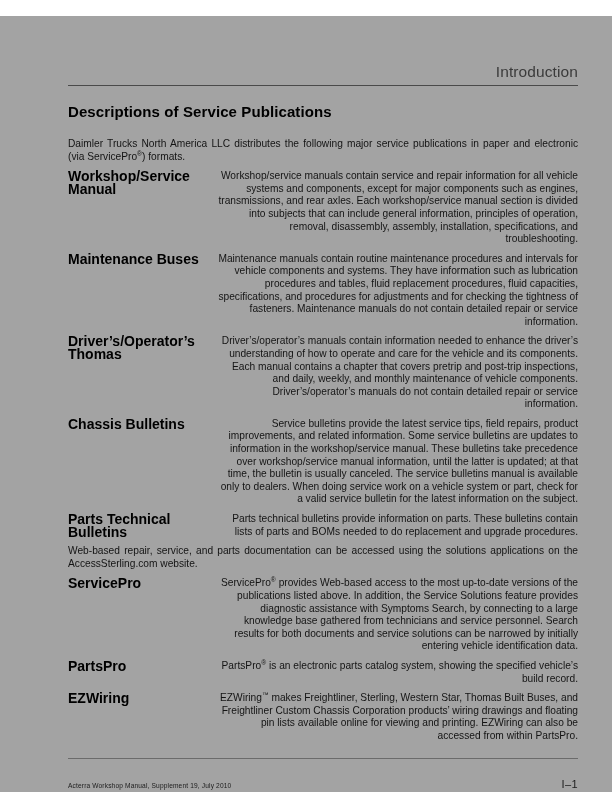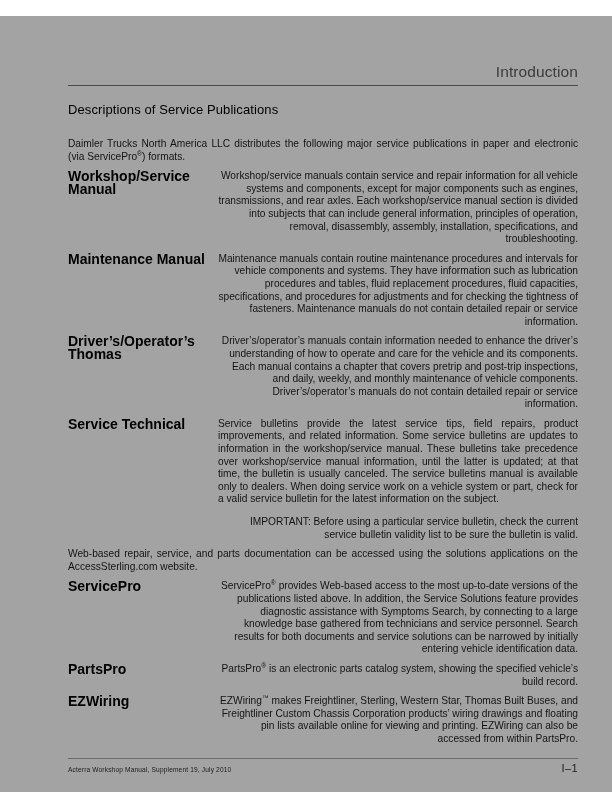--- a/index.html
+++ b/index.html
@@ -42,22 +42,22 @@
     top: 69px;
     height: 1px;
     background: #4a4a4a;
   }
 
   
   .section-title {
     position: absolute;
     left: 68px;
     top: 77px;
-    font-size: 13px;
-    font-weight: normal;
+    font-size: 15px;
+    font-weight: bold;
     letter-spacing: 0.1px;
     color: #000;
   }
 
   
   .content {
     position: absolute;
     left: 68px;
     top: 122px;
     width: 510px;
@@ -114,21 +114,21 @@
     left: 68px;
     width: 510px;
     top: 742px;
     height: 1px;
     background: #6b6b6b;
   }
   .footer {
     position: absolute;
     left: 68px;
     width: 510px;
-    top: 746px;
+    top: 762px;
     display: flex;
     justify-content: space-between;
     align-items: baseline;
   }
   .footer-left {
     font-size: 6.6px;
     letter-spacing: 0.15px;
     color: #1c1c1c;
   }
   .footer-right {
@@ -153,36 +153,41 @@
     <p class="full-para">Daimler Trucks North America LLC distributes the following major service publications in paper and electronic (via ServicePro<sup>®</sup>) formats.</p>
 
     <div id="definitions-list">
         <div class="defrow">
           <div class="term">Workshop/Service Manual</div>
           <div class="desc">
             <p>Workshop/service manuals contain service and repair information for all vehicle systems and components, except for major components such as engines, transmissions, and rear axles. Each workshop/service manual section is divided into subjects that can include general information, principles of operation, removal, disassembly, assembly, installation, specifications, and troubleshooting.</p>
           </div>
         </div>
         <div class="defrow">
-          <div class="term">Maintenance Manual</div>
+          <div class="term">Maintenance Buses</div>
           <div class="desc">
             <p>Maintenance manuals contain routine maintenance procedures and intervals for vehicle components and systems. They have information such as lubrication procedures and tables, fluid replacement procedures, fluid capacities, specifications, and procedures for adjustments and for checking the tightness of fasteners. Maintenance manuals do not contain detailed repair or service information.</p>
           </div>
         </div>
         <div class="defrow">
           <div class="term">Driver’s/Operator’s Thomas</div>
           <div class="desc">
             <p>Driver’s/operator’s manuals contain information needed to enhance the driver’s understanding of how to operate and care for the vehicle and its components. Each manual contains a chapter that covers pretrip and post-trip inspections, and daily, weekly, and monthly maintenance of vehicle components. Driver’s/operator’s manuals do not contain detailed repair or service information.</p>
           </div>
         </div>
         <div class="defrow">
-          <div class="term">Service Technical</div>
+          <div class="term">Chassis Bulletins</div>
           <div class="desc">
             <p>Service bulletins provide the latest service tips, field repairs, product improvements, and related information. Some service bulletins are updates to information in the workshop/service manual. These bulletins take precedence over workshop/service manual information, until the latter is updated; at that time, the bulletin is usually canceled. The service bulletins manual is available only to dealers. When doing service work on a vehicle system or part, check for a valid service bulletin for the latest information on the subject.</p>
-            <p>IMPORTANT: Before using a particular service bulletin, check the current service bulletin validity list to be sure the bulletin is valid.</p>
+          </div>
+        </div>
+        <div class="defrow">
+          <div class="term">Parts Technical Bulletins</div>
+          <div class="desc">
+            <p>Parts technical bulletins provide information on parts. These bulletins contain lists of parts and BOMs needed to do replacement and upgrade procedures.</p>
           </div>
         </div>
       </div>
 
     <p class="full-para">Web-based repair, service, and parts documentation can be accessed using the solutions applications on the AccessSterling.com website.</p>
 
     <div id="applications-list">
         <div class="defrow">
           <div class="term">ServicePro</div>
           <div class="desc">

